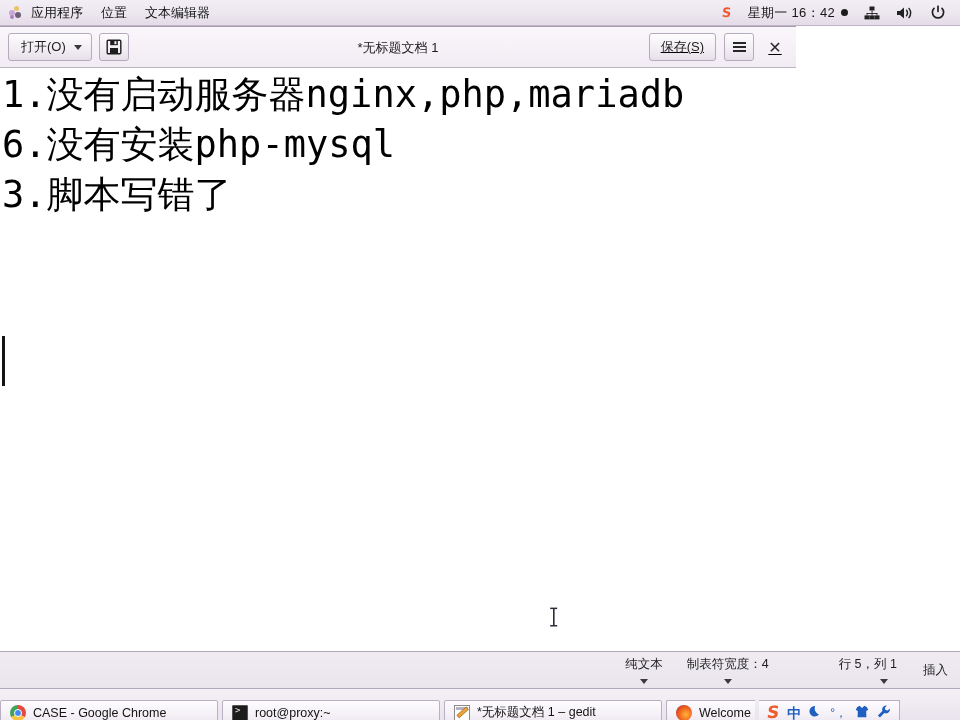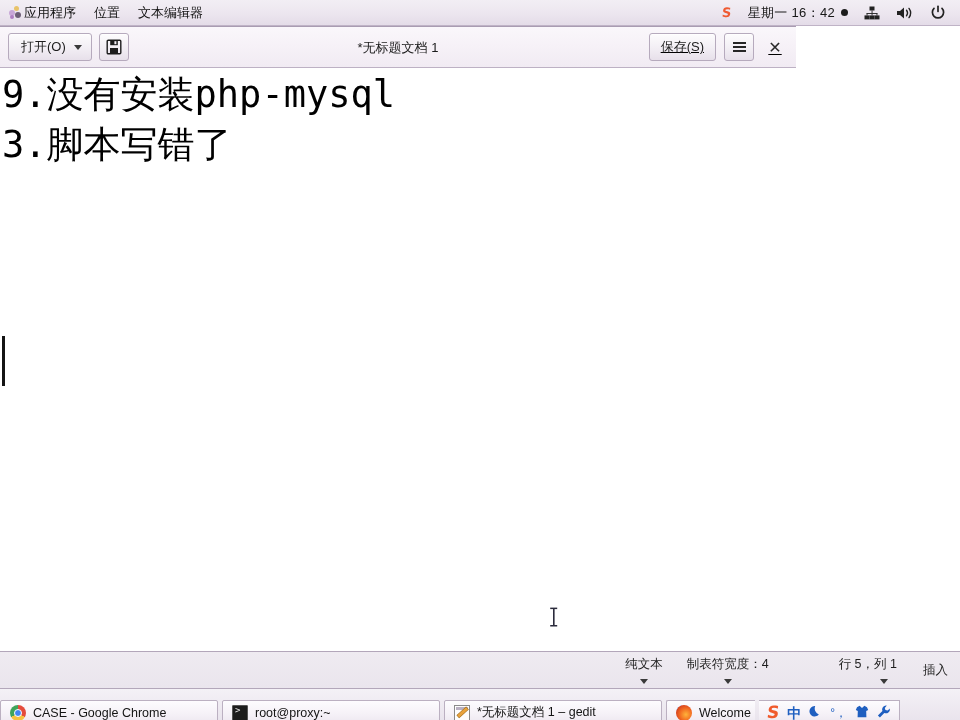--- a/index.html
+++ b/index.html
@@ -15,21 +15,21 @@
   .top-panel {
     position: absolute; top: 0; left: 0; width: 960px; height: 26px;
     background: linear-gradient(to bottom, #f2eef4 0%, #ece6ef 55%, #e4dce8 100%);
     border-bottom: 1px solid #bfb3c6;
     display: flex; align-items: center;
     font-size: 13px; color: #1b1b1b;
     z-index: 40;
   }
   .panel-left { display: flex; align-items: center; height: 100%; }
   .panel-menu {
-    padding: 0 9px; height: 100%; display: flex; align-items: center; gap: 0;
+    padding: 0 9px; height: 100%; display: flex; align-items: center; gap: 7px;
     font-size: 13px; color: #141414; white-space: nowrap;
   }
   .apps-icon { position: relative; width: 15px; height: 14px; display:inline-block; }
   .apps-icon i {
     position: absolute; display: block; border-radius: 50%;
   }
   .apps-icon i:nth-child(1){ width:6px;height:6px;background:#c9a8d8; left:0px; top:4px;}
   .apps-icon i:nth-child(2){ width:5px;height:5px;background:#e8c36a; left:5px; top:0px;}
   .apps-icon i:nth-child(3){ width:6px;height:6px;background:#6e5f78; left:6px; top:6px;}
   .apps-icon i:nth-child(4){ width:4px;height:4px;background:#b07fc4; left:1px; top:9px;}
@@ -326,21 +326,22 @@
       </div>
 
       <div class="close-x">
         <span>✕</span>
       </div>
     </div>
   </div>
 
   <div class="doc-area">
     <div class="doc-lines">
-      <div class="doc-line">9.没有安装php-mysql</div>
+      <div class="doc-line">1.没有启动服务器nginx,php,mariadb</div>
+      <div class="doc-line">6.没有安装php-mysql</div>
       <div class="doc-line">3.脚本写错了</div>
       <div class="doc-line"></div>
       <div class="doc-line"></div>
     </div>
     <div class="caret"></div>
     <svg class="mouse-cursor" viewBox="0 0 12 22">
       <rect x="5" y="2" width="1.6" height="18" fill="#2b2b3c"></rect>
       <rect x="2.2" y="1.6" width="7" height="1.5" fill="#2b2b3c"></rect>
       <rect x="2.2" y="19" width="7" height="1.5" fill="#2b2b3c"></rect>
     </svg>

